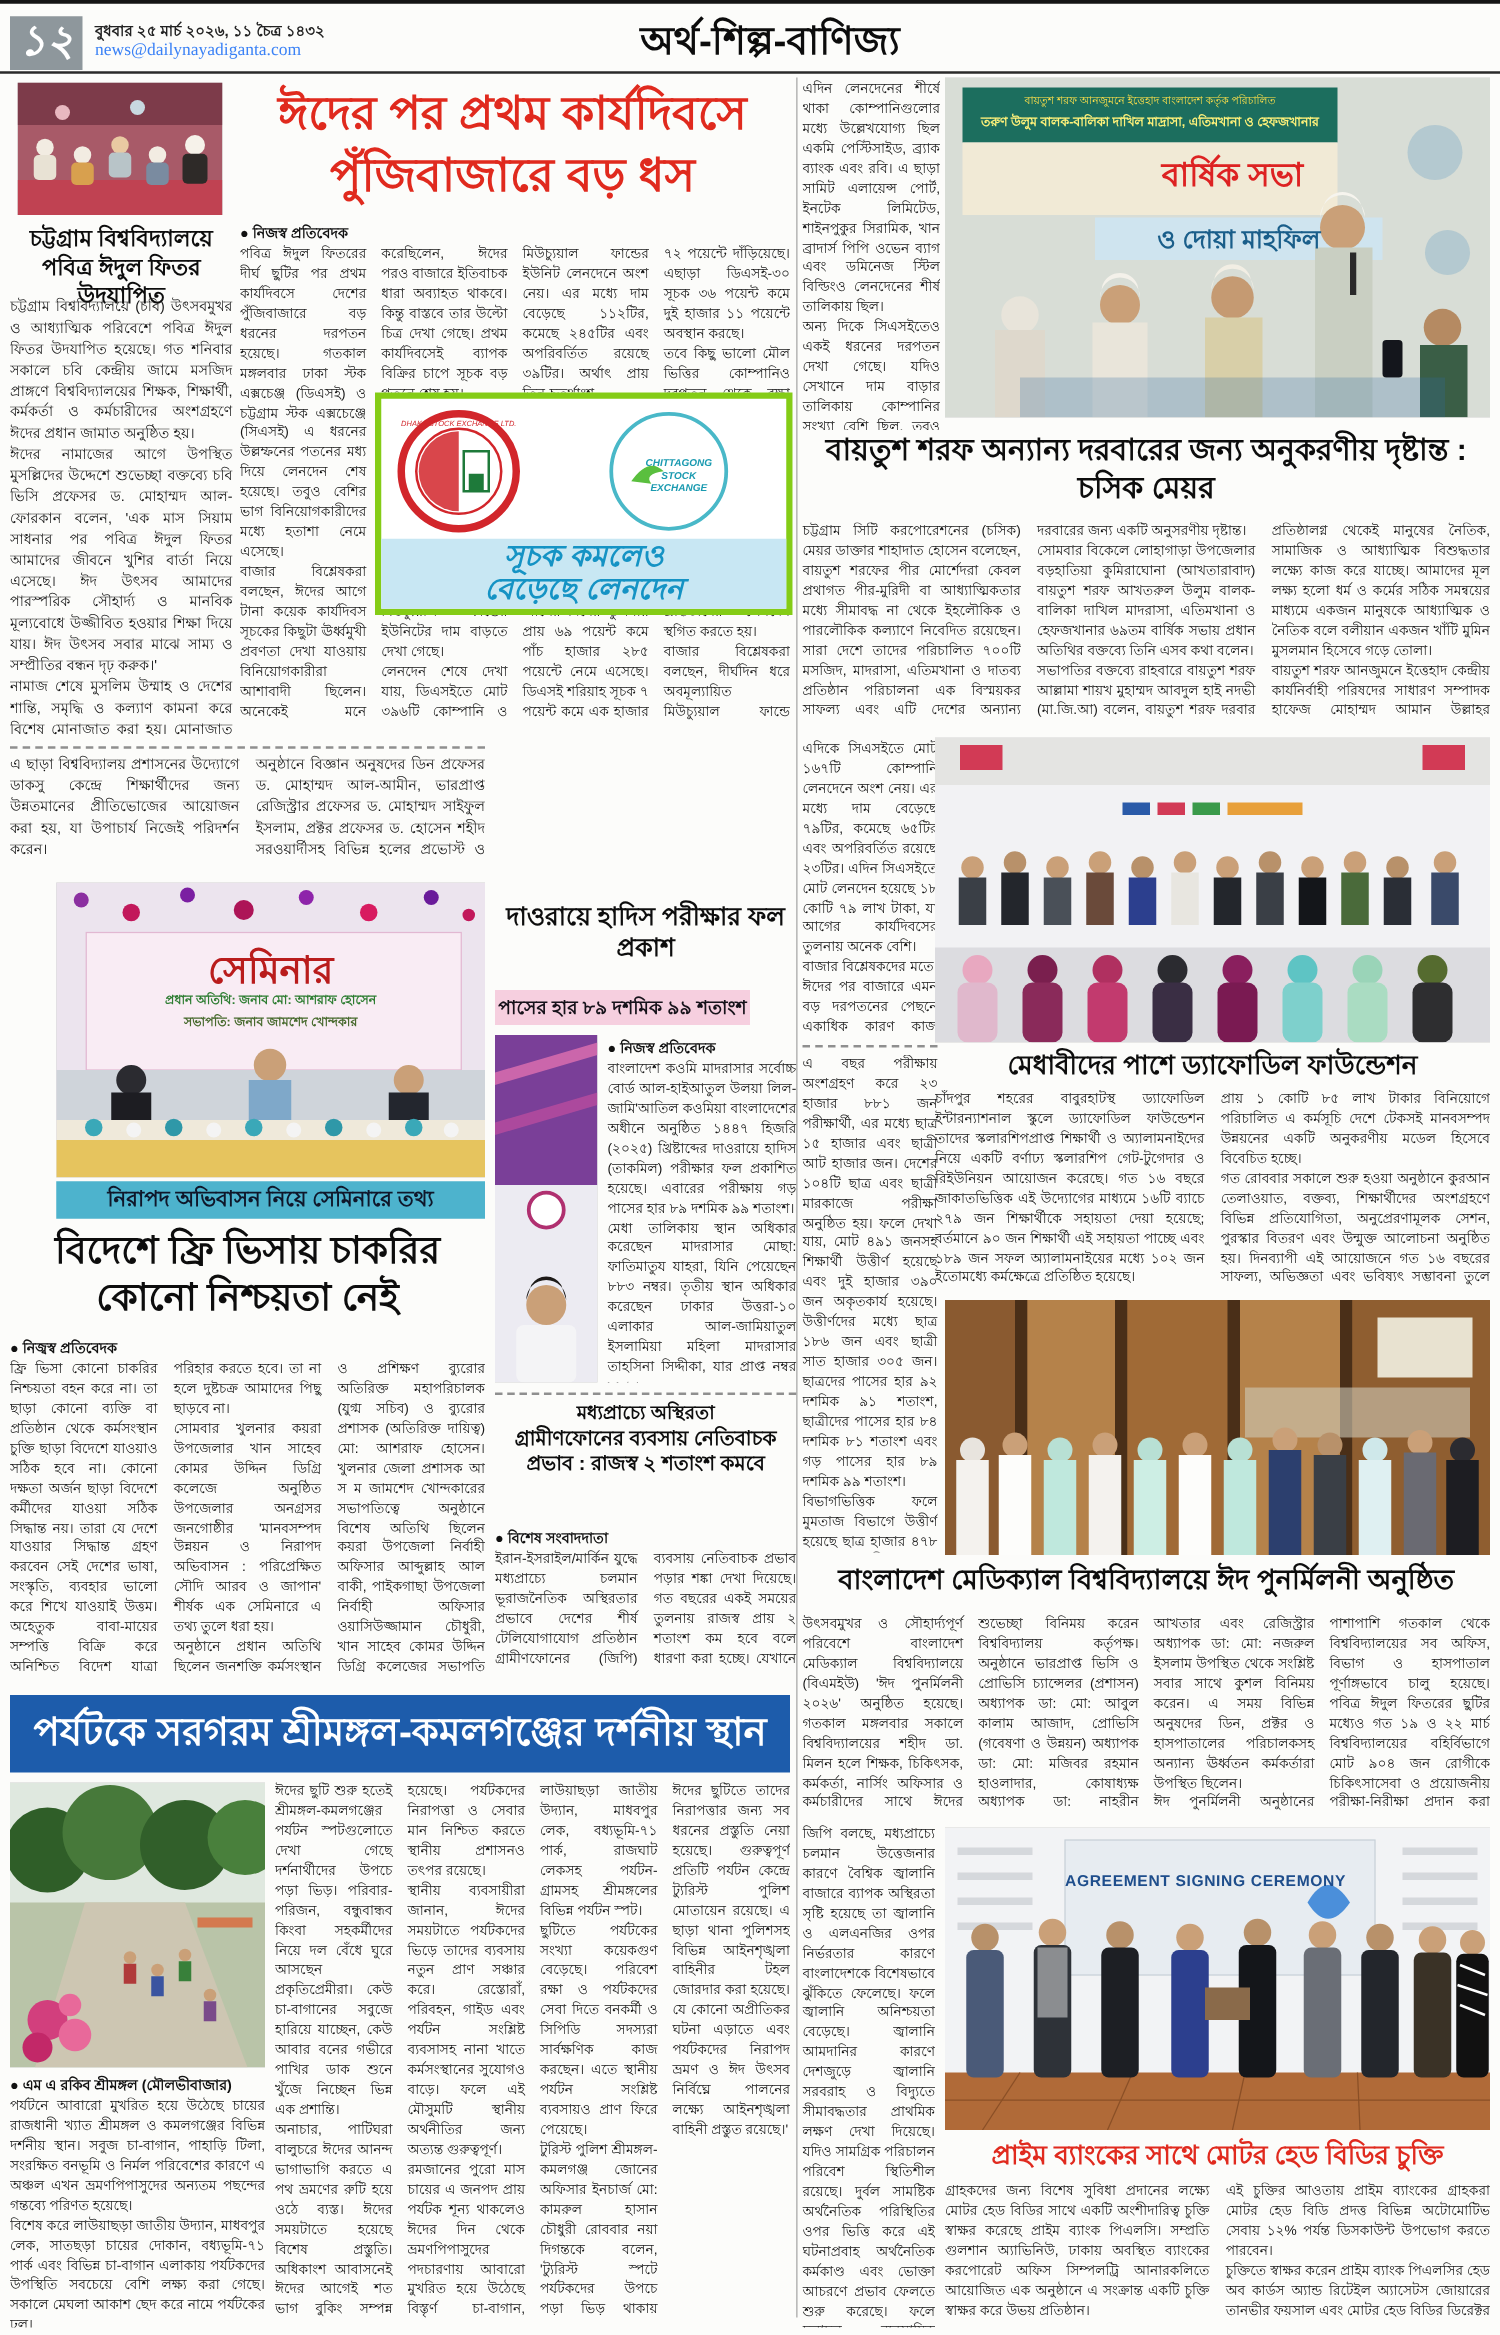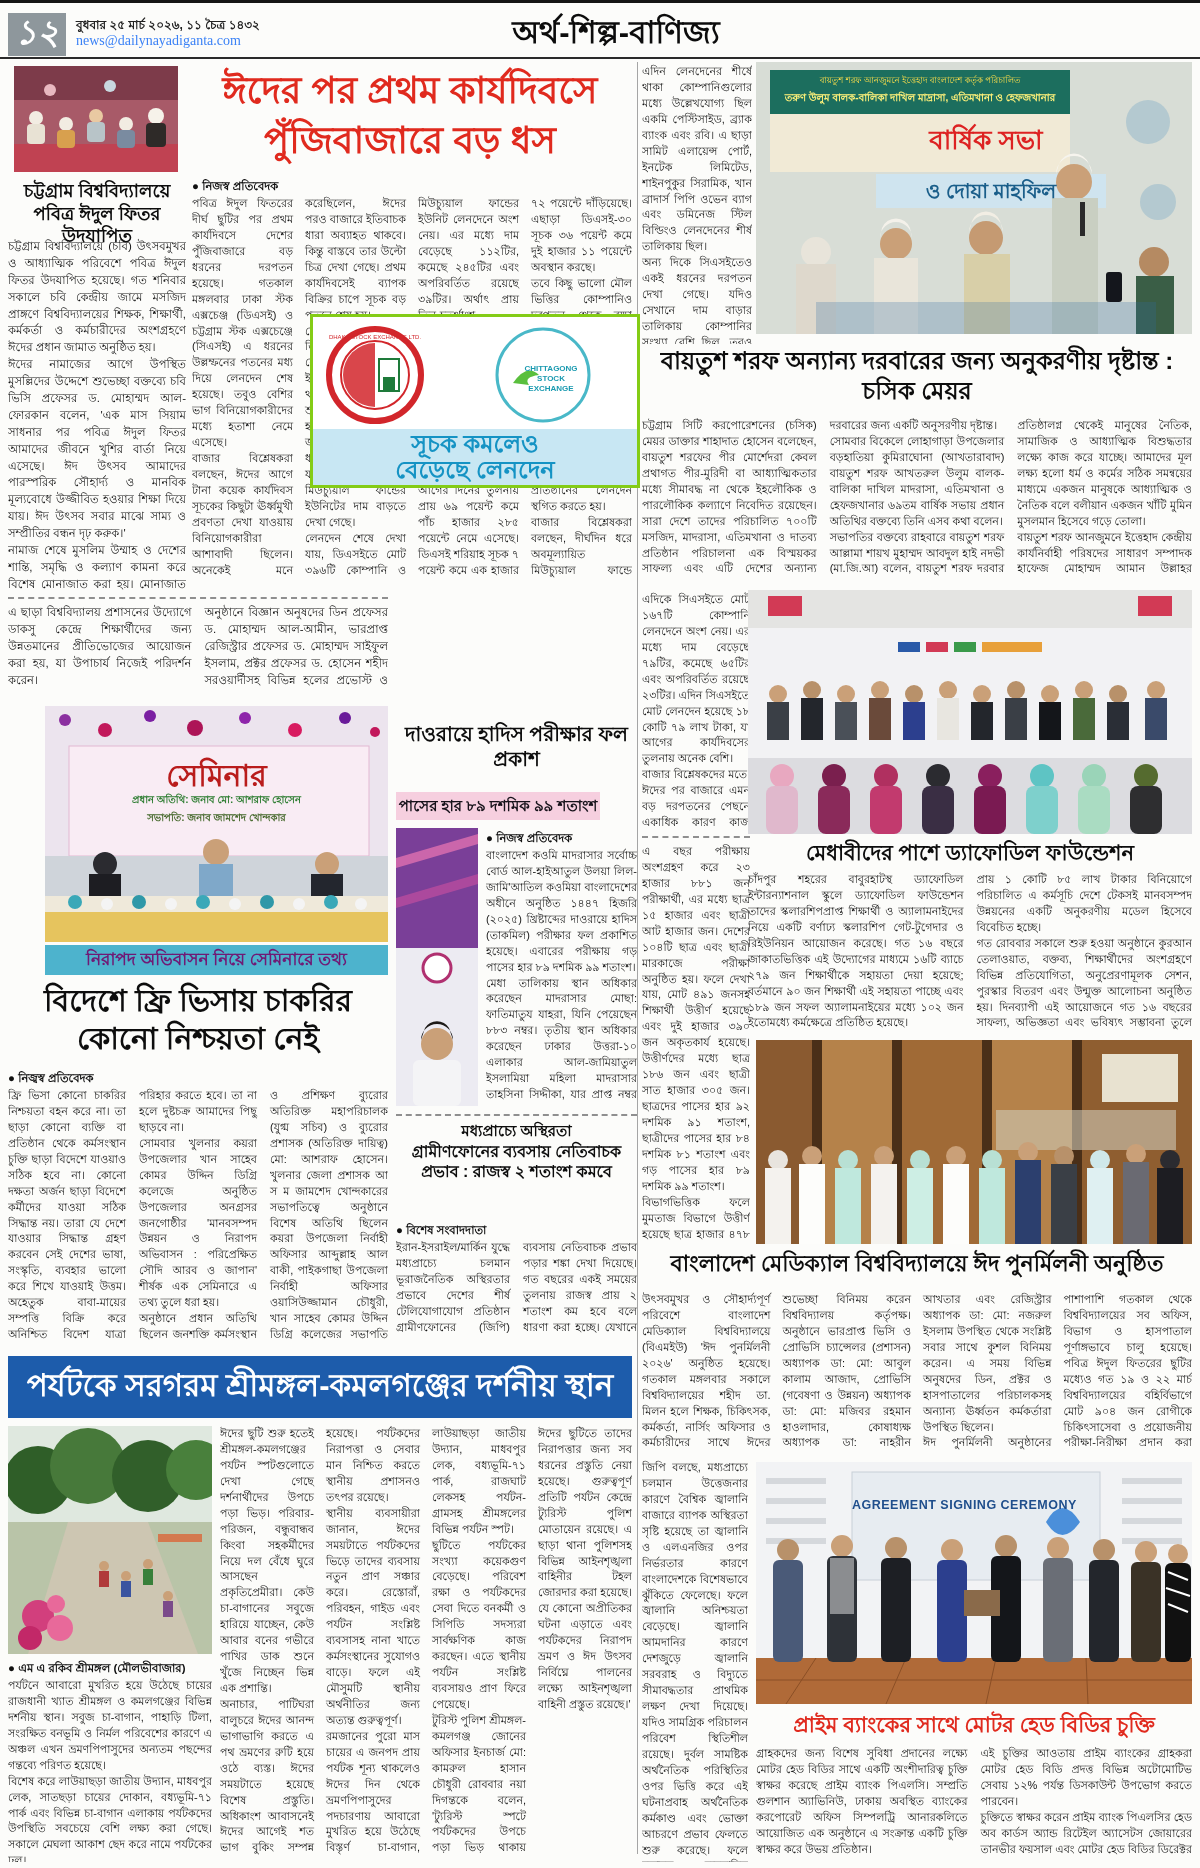--- a/index.html
+++ b/index.html
@@ -73,21 +73,21 @@
 বাজার বিশ্লেষকরা বলছেন, ঈদের আগে টানা কয়েক কার্যদিবস সূচকের কিছুটা ঊর্ধ্বমুখী প্রবণতা দেখা যাওয়ায় বিনিয়োগকারীরা আশাবাদী ছিলেন। অনেকেই মনে করেছিলেন, ঈদের পরও বাজারে ইতিবাচক ধারা অব্যাহত থাকবে। কিন্তু বাস্তবে তার উল্টো চিত্র দেখা গেছে। প্রথম কার্যদিবসেই ব্যাপক বিক্রির চাপে সূচক বড় পতনে শেষ হয়।
 লেনদেনের শুরু থেকেই ডিএসইতে অধিকাংশ কোম্পানির শেয়ার ও ইউনিটের দাম কমতে থাকে। লেনদেনের শুরুতেই সূচক নিম্নমুখী হয় এবং পুরো লেনদেন জুড়েই সেই নিম্নমুখী ধারা অব্যাহত থাকে। যদিও মাঝেমধ্যে কিছু মিউচ্যুয়াল ফান্ডের ইউনিটের দাম বাড়তে দেখা গেছে।
 লেনদেন শেষে দেখা যায়, ডিএসইতে মোট ৩৯৬টি কোম্পানি ও মিউচ্যুয়াল ফান্ডের ইউনিট লেনদেনে অংশ নেয়। এর মধ্যে দাম বেড়েছে ১১২টির, কমেছে ২৪৫টির এবং অপরিবর্তিত রয়েছে ৩৯টির। অর্থাৎ প্রায় তিন-চতুর্থাংশ প্রতিষ্ঠানের শেয়ারের দর পতনের মধ্যে ছিল। এদিন ডিএসইতে মোট লেনদেন হয়েছে ৬৯৫ কোটি টাকার বেশি, যা আগের কার্যদিবসের তুলনায় অনেক বেশি।
 সূচকের হিসাবে দেখা যায়, ডিএসইর প্রধান সূচক ডিএসইএক্স আগের দিনের তুলনায় প্রায় ৬৯ পয়েন্ট কমে পাঁচ হাজার ২৮৫ পয়েন্টে নেমে এসেছে। ডিএসই শরিয়াহ সূচক ৭ পয়েন্ট কমে এক হাজার ৭২ পয়েন্টে দাঁড়িয়েছে। এছাড়া ডিএসই-৩০ সূচক ৩৬ পয়েন্ট কমে দুই হাজার ১১ পয়েন্টে অবস্থান করছে।
 তবে কিছু ভালো মৌল ভিত্তির কোম্পানিও দরপতন থেকে রক্ষা পায়নি। ১০ শতাংশ বা তার বেশি লভ্যাংশ দেয়া ৬৯টি প্রতিষ্ঠানের শেয়ারদরও কমেছে। উল্লেখযোগ্য ছিল যে বিক্রেতা সঙ্কটে ২৬টি প্রতিষ্ঠান 'হল্টেড' অবস্থায় চলে যায়। সীমার মধ্যে সর্বোচ্চ দর বৃদ্ধি হওয়ায় ওইসব প্রতিষ্ঠানের লেনদেন স্থগিত করতে হয়।
 বাজার বিশ্লেষকরা বলছেন, দীর্ঘদিন ধরে অবমূল্যায়িত মিউচ্যুয়াল ফান্ডে বিনিয়োগকারীদের আগ্রহ বাড়ার ফলেই এ পরিস্থিতির সৃষ্টি হয়েছে। তবে এটি সামগ্রিক বাজারের দুর্বলতা ঢাকতে পারেনি।
 সামগ্রিকভাবে ঈদের পর প্রথম কার্যদিবসে পুঁজিবাজারে যে নেতিবাচক প্রবণতা দেখা গেল তা বিনিয়োগকারীদের জন্য উদ্বেগজনক বার্তা বহন করছে। তবে লেনদেনের গতি ইতিবাচক দিক হিসেবে দেখছেন সংশ্লিষ্টরা। সংশ্লিষ্টরা বলছেন, বাজার এই নিম্নমুখী ধারা থেকে বেরিয়ে আসতে না পারলে পতনের প্রবণতা আরো দীর্ঘায়িত হয়।</div>
   <div class="abs body-text small-col" style="left:642px;top:64px;width:110px;height:280px;">এদিন লেনদেনের শীর্ষে থাকা কোম্পানিগুলোর মধ্যে উল্লেখযোগ্য ছিল একমি পেস্টিসাইড, ব্র্যাক ব্যাংক এবং রবি। এ ছাড়া সামিট এলায়েন্স পোর্ট, ইনটেক লিমিটেড, শাইনপুকুর সিরামিক, খান ব্রাদার্স পিপি ওভেন ব্যাগ এবং ডমিনেজ স্টিল বিল্ডিংও লেনদেনের শীর্ষ তালিকায় ছিল।
 অন্য দিকে সিএসইতেও একই ধরনের দরপতন দেখা গেছে। যদিও সেখানে দাম বাড়ার তালিকায় কোম্পানির সংখ্যা বেশি ছিল, তবুও সার্বিক সূচক কমেছে। সিএসইর সার্বিক সূচক সিএএসপিআই ৭৫ পয়েন্ট কমে দাঁড়িয়েছে ১৪ হাজার ৯৫৪ পয়েন্টে। এছাড়া সিএসইএক্স, সিএসই-৩০ এবং শরিয়াহ সূচকেও পতন হয়েছে।</div>
 
-  <div class="abs" style="left:310px;top:314px;width:324px;height:168px;background:#fff;border:3px solid #84cc16;z-index:3;">
+  <div class="abs" style="left:300px;top:314px;width:324px;height:168px;background:#fff;border:5px solid #84cc16;z-index:3;font-style:italic;">
     <svg class="abs" style="left:12px;top:8px;width:100px;height:100px;" viewBox="0 0 100 100">
       <circle cx="50" cy="50" r="46" fill="#fff" stroke="#d2262b" stroke-width="6"></circle>
       <circle cx="50" cy="50" r="34" fill="none" stroke="#d2262b" stroke-width="2"></circle>
       <path d="M18 50 a32 32 0 0 1 32 -32 v64 a32 32 0 0 1 -32 -32" fill="#d2262b" opacity="0.85"></path>
       <rect x="54" y="34" width="20" height="32" fill="none" stroke="#1e7a3a" stroke-width="2"></rect>
       <rect x="58" y="52" width="12" height="14" fill="#1e7a3a"></rect>
       <text x="50" y="14" text-anchor="middle" font-size="6" fill="#d2262b" font-family="Liberation Sans,sans-serif">DHAKA STOCK EXCHANGE LTD.</text>
     </svg>
     <svg class="abs" style="left:180px;top:8px;width:100px;height:100px;" viewBox="0 0 100 100">
       <circle cx="50" cy="50" r="46" fill="#fff" stroke="#49b8c8" stroke-width="3"></circle>
@@ -136,21 +136,21 @@
           <circle cx="254" cy="198" r="6" fill="#f4f4f4"></circle>
           <circle cx="286" cy="196" r="7" fill="#3aa8b8"></circle>
           <circle cx="316" cy="198" r="6" fill="#f4f4f4"></circle>
         </g>
     </svg>
     <div class="abs" style="left:0;top:46px;width:343px;text-align:center;font-size:30px;font-weight:bold;color:#b91c1c;">সেমিনার</div>
     <div class="abs" style="left:0;top:86px;width:343px;text-align:center;font-size:10px;font-weight:bold;color:#2e7d32;">প্রধান অতিথি:  জনাব মো: আশরাফ হোসেন</div>
     <div class="abs" style="left:0;top:104px;width:343px;text-align:center;font-size:10px;font-weight:bold;color:#486a2e;">সভাপতি:  জনাব জামশেদ খোন্দকার</div>
   </div>
   <div class="abs" style="left:45px;top:945px;width:343px;height:30px;background:#4db3cd;display:flex;align-items:center;justify-content:center;
-       font-size:17px;font-weight:bold;color:#701a75;">নিরাপদ অভিবাসন নিয়ে সেমিনারে তথ্য</div>
+       font-size:17px;font-weight:bold;color:#0f172a;">নিরাপদ অভিবাসন নিয়ে সেমিনারে তথ্য</div>
   <div class="abs hl" style="left:8px;top:982px;width:380px;font-size:30px;">বিদেশে ফ্রি ভিসায় চাকরির কোনো নিশ্চয়তা নেই</div>
   <div class="abs byline" style="left:8px;top:1070px;">● নিজ্বস্ব প্রতিবেদক</div>
   <div class="abs body-text small-col cols3" style="left:8px;top:1088px;width:380px;height:260px;">ফ্রি ভিসা কোনো চাকরির নিশ্চয়তা বহন করে না। তা ছাড়া কোনো ব্যক্তি বা প্রতিষ্ঠান থেকে কর্মসংস্থান চুক্তি ছাড়া বিদেশে যাওয়াও সঠিক হবে না। কোনো দক্ষতা অর্জন ছাড়া বিদেশে কর্মীদের যাওয়া সঠিক সিদ্ধান্ত নয়। তারা যে দেশে যাওয়ার সিদ্ধান্ত গ্রহণ করবেন সেই দেশের ভাষা, সংস্কৃতি, ব্যবহার ভালো করে শিখে যাওয়াই উত্তম। অহেতুক বাবা-মায়ের সম্পত্তি বিক্রি করে অনিশ্চিত বিদেশ যাত্রা পরিহার করতে হবে। তা না হলে দুষ্টচক্র আমাদের পিছু ছাড়বে না।
 সোমবার খুলনার কয়রা উপজেলার খান সাহেব কোমর উদ্দিন ডিগ্রি কলেজে অনুষ্ঠিত উপজেলার অনগ্রসর জনগোষ্ঠীর 'মানবসম্পদ উন্নয়ন ও নিরাপদ অভিবাসন : পরিপ্রেক্ষিত সৌদি আরব ও জাপান' শীর্ষক এক সেমিনারে এ তথ্য তুলে ধরা হয়।
 অনুষ্ঠানে প্রধান অতিথি ছিলেন জনশক্তি কর্মসংস্থান ও প্রশিক্ষণ ব্যুরোর অতিরিক্ত মহাপরিচালক (যুগ্ম সচিব) ও ব্যুরোর প্রশাসক (অতিরিক্ত দায়িত্ব) মো: আশরাফ হোসেন। খুলনার জেলা প্রশাসক আ স ম জামশেদ খোন্দকারের সভাপতিত্বে অনুষ্ঠানে বিশেষ অতিথি ছিলেন কয়রা উপজেলা নির্বাহী অফিসার আব্দুল্লাহ আল বাকী, পাইকগাছা উপজেলা নির্বাহী অফিসার ওয়াসিউজ্জামান চৌধুরী, খান সাহেব কোমর উদ্দিন ডিগ্রি কলেজের সভাপতি ডা: খান আহমেদ হেলালী, কয়রা থানার ওসি জাহিদুল ইসলাম, পাইকগাছা কারিগরি প্রশিক্ষণ কেন্দ্রের অধ্যক্ষ (ভারপ্রাপ্ত) হাবিবুর রহমান প্রমুখ।
 লিখিত বক্তব্যে বলা হয়, গত ১০ বছরে বিদেশ গেছে ৭৫ লাখ ৮৯ হাজার ৪৩০ জন বাংলাদেশী কর্মী, যার প্রায় ৫৪ শতাংশই এ সময়ের মধ্যে রেমিট্যান্স পাঠিয়েছেন ১৮৩ দশমিক ৯৬ বিলিয়ন ডলার। আগামী পাঁচ বছরে এক কোটি জনশক্তি বিদেশে প্রেরণ, প্রবাসীবান্ধব পরিবেশ তৈরি, দক্ষ দেশী ও বিদেশী প্রশিক্ষক নিয়োগ, নিরাপদ ও নির্ভরযোগ্য রেমিট্যান্স প্রেরণ এবং কারিগরি ও পেশাগত শিক্ষায় স্কলারশিপ উল্লেখযোগ্য জানিয়ে বলা হয়, জানুয়ারি থেকে ডিসেম্বর পর্যন্ত জনশক্তি কর্মসংস্থান ব্যুরো (বিএমইটি) কর্তৃক ১ লাখ ৬৭ হাজার ৪৯৯ জনকে দক্ষতা প্রশিক্ষণ এবং ১১ লাখ ৯ হাজার ৭৪০ জনকে প্রি-ডিপার্চার ওরিয়েন্টেশন প্রশিক্ষণ দেয়া হয়েছে। বিদেশে কর্মসংস্থানের জন্য প্রশিক্ষণ হয়েছে ৯ লাখ ৮৪ হাজার জনকে এবং দেশে কর্মসংস্থান হয়েছে ৯২ হাজার ৩৮ জনের।</div>
 
   <div class="abs hl" style="left:396px;top:722px;width:241px;font-size:20px;">দাওরায়ে হাদিস পরীক্ষার ফল প্রকাশ</div>
   <div class="abs" style="left:396px;top:792px;width:204px;height:28px;background:#f6cfdf;display:flex;align-items:center;justify-content:center;
        font-size:15px;font-weight:bold;color:#16121a;">পাসের হার ৮৯ দশমিক ৯৯ শতাংশ</div>

